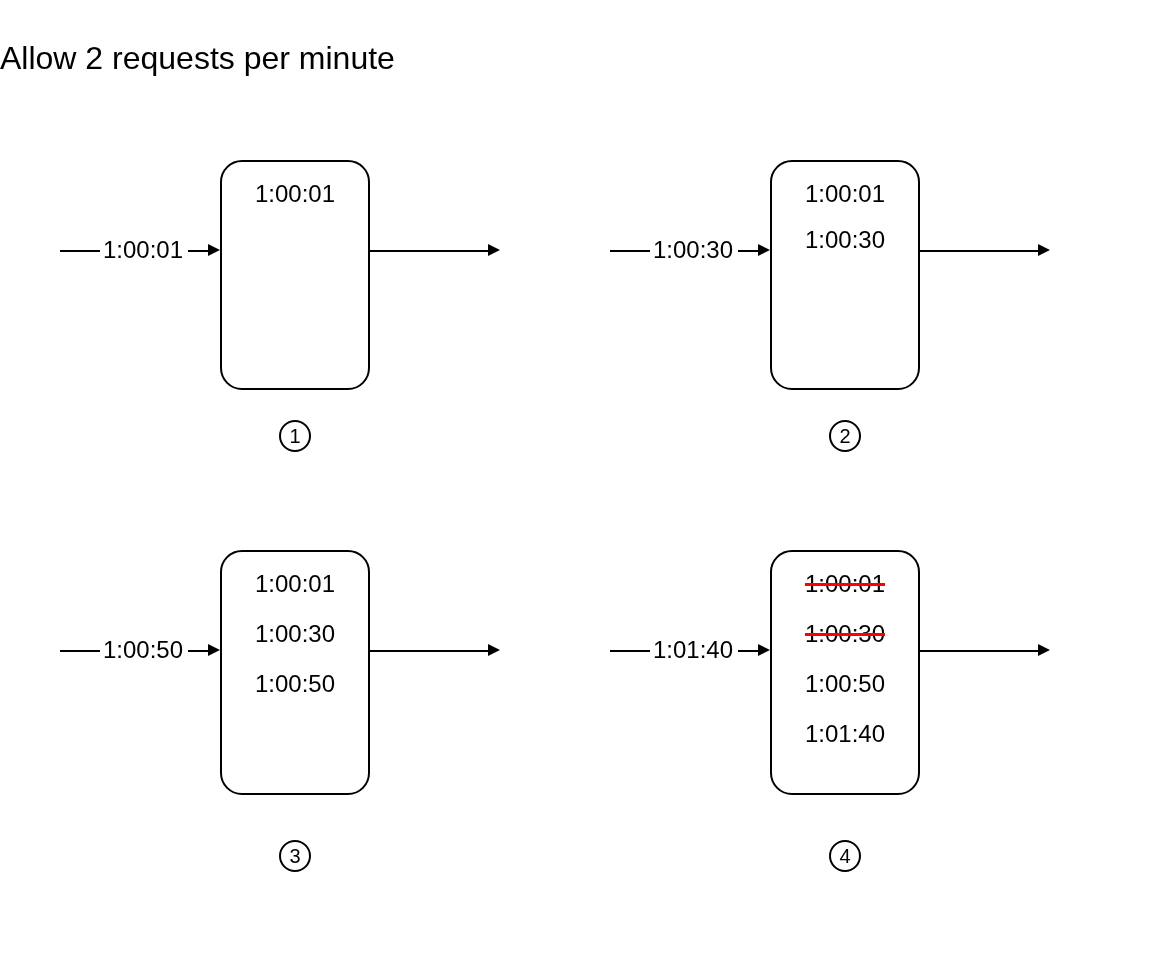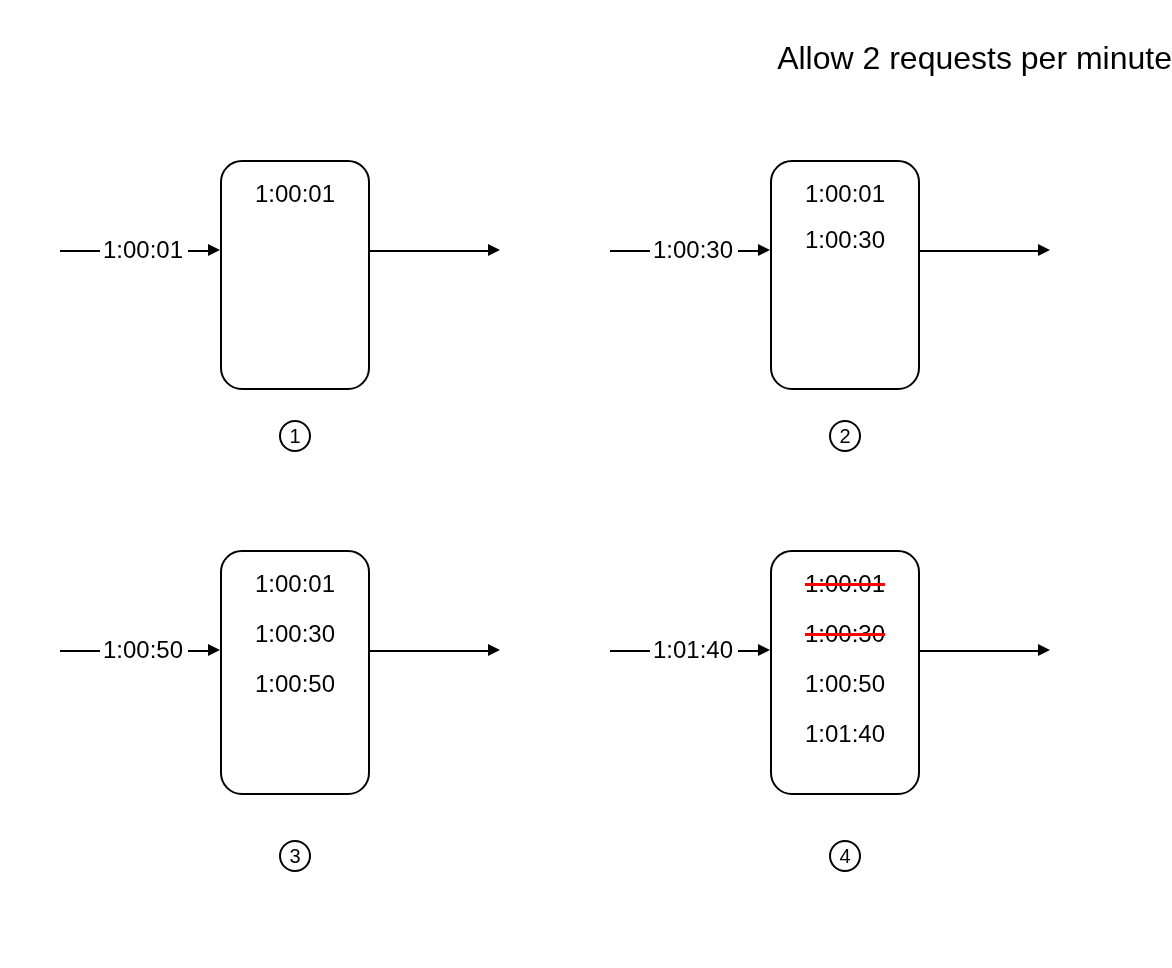--- a/index.html
+++ b/index.html
@@ -14,21 +14,21 @@
   .canvas {
     position: relative;
     width: 1172px;
     height: 968px;
   }
   .title {
     position: absolute;
     top: 40px;
     left: 0;
     width: 1172px;
-    text-align: right;
+    text-align: left;
     font-size: 32px;
     font-weight: 400;
   }
   .panel {
     position: absolute;
   }
   .box {
     position: absolute;
     border: 2px solid #000;
     border-radius: 22px;

